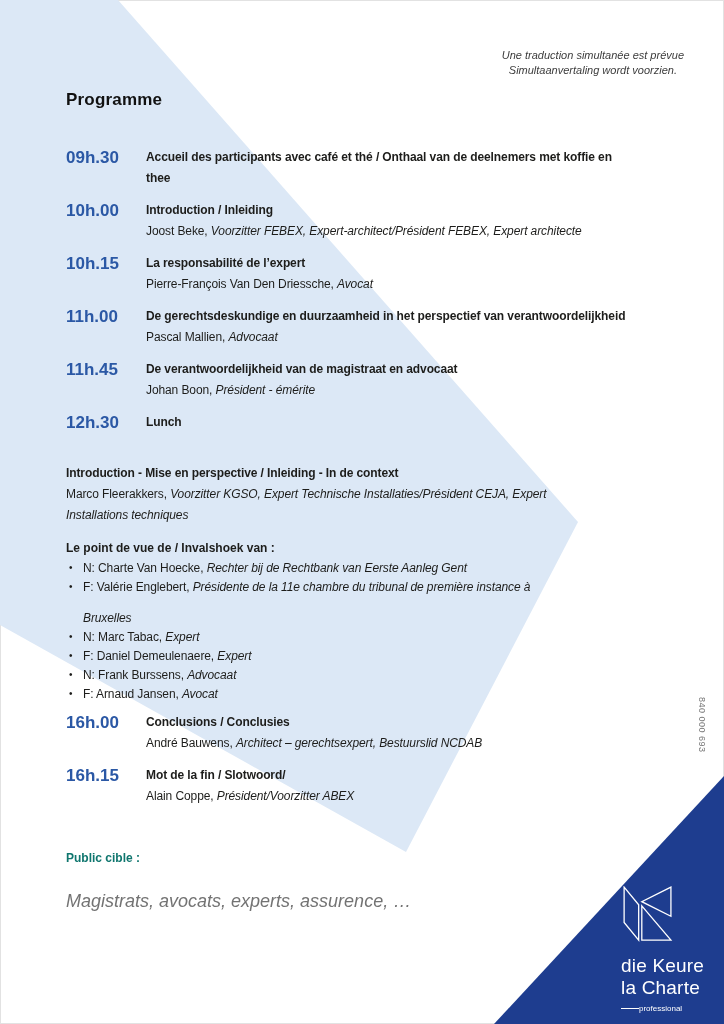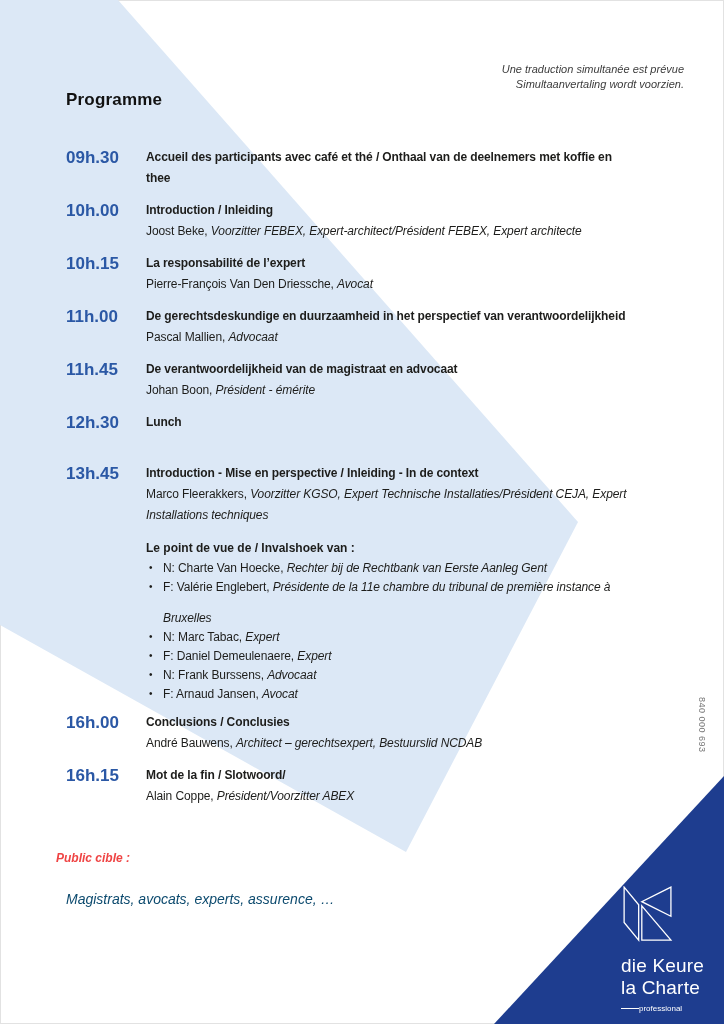--- a/index.html
+++ b/index.html
@@ -14,21 +14,21 @@
     background:#dce8f6;
     clip-path:polygon(0px 0px,118px 0px,578px 522px,406px 852px,0px 625px);
   }
   .bg-triangle{
     position:absolute;left:0;top:0;width:724px;height:1024px;
     background:#1e3d8f;
     clip-path:polygon(724px 776px,724px 1024px,494px 1024px);
   }
   
   .note{
-    position:absolute;right:40px;top:62px;text-align:right;
+    position:absolute;right:40px;top:48px;text-align:center;
     font-style:italic;font-size:11px;line-height:15px;color:#3c3c3c;
   }
   
   .title{
     position:absolute;left:66px;top:90px;margin:0;
     font-size:17px;font-weight:bold;color:#111;letter-spacing:.2px;
   }
   
   .schedule{position:absolute;left:66px;top:147px;width:620px;}
   .row{display:flex;margin-bottom:11px;}
@@ -41,22 +41,22 @@
   .s{font-size:12px;line-height:21px;white-space:nowrap;letter-spacing:-0.1px;}
   .s i,.bullets i,.wrap i{font-style:italic;}
   .row.lunch{margin-bottom:30px;}
   .row.block{margin-bottom:8px;}
   .subhead{font-weight:bold;font-size:12px;line-height:21px;margin-top:12px;white-space:nowrap;}
   .bullets{list-style:none;margin:0;padding:0;}
   .bullets li{position:relative;padding-left:17px;font-size:12px;line-height:19px;white-space:nowrap;letter-spacing:-0.1px;}
   .blt{position:absolute;left:3px;top:-1px;font-size:10px;color:#1d1d1b;}
   .wrap{white-space:nowrap;margin-top:12px;}
   
-  .aud-label{position:absolute;left:56px;top:851px;font-weight:bold;font-size:12px;color:#ef4444;font-style:italic;}
-  .aud-text{position:absolute;left:66px;top:891px;font-style:italic;font-size:14px;color:#0c4a6e;}
+  .aud-label{position:absolute;left:66px;top:851px;font-weight:bold;font-size:12px;color:#0f766e;}
+  .aud-text{position:absolute;left:66px;top:891px;font-style:italic;font-size:18px;color:#737373;}
   
   .code{
     position:absolute;left:697px;top:697px;
     writing-mode:vertical-rl;font-size:9px;color:#767676;letter-spacing:.5px;
   }
   
   .logo{position:absolute;left:621px;top:886px;color:#ffffff;}
   .logo svg{display:block;}
   .logo-name{font-size:19px;line-height:22px;margin-top:9px;font-weight:normal;letter-spacing:.2px;}
   .logo-tagline{margin-top:5px;font-size:8px;display:flex;align-items:center;color:#fff;}
@@ -120,21 +120,20 @@
     </div>
 
     <div class="row lunch">
       <div class="time">12h.30</div>
       <div class="content">
         <div class="t">Lunch</div>
       </div>
     </div>
 
     <div class="row block">
-      <div class="time">13h.45</div>
       <div class="content">
         <div class="t">Introduction - Mise en perspective / Inleiding - In de context</div>
         <div class="s"><span>Marco Fleerakkers,</span> <i>Voorzitter KGSO, Expert Technische Installaties/Président CEJA, Expert</i></div>
         <div class="s"><i>Installations techniques</i></div>
         <div class="subhead">Le point de vue de / Invalshoek van :</div>
         <ul class="bullets">
           <li><span class="blt">•</span><span>N: Charte Van Hoecke,</span> <i>Rechter bij de Rechtbank van Eerste Aanleg Gent</i></li>
           <li><span class="blt">•</span><span>F: Valérie Englebert,</span> <i>Présidente de la 11e chambre du tribunal de première instance à</i>
             <div class="wrap"><i>Bruxelles</i></div>
           </li>

